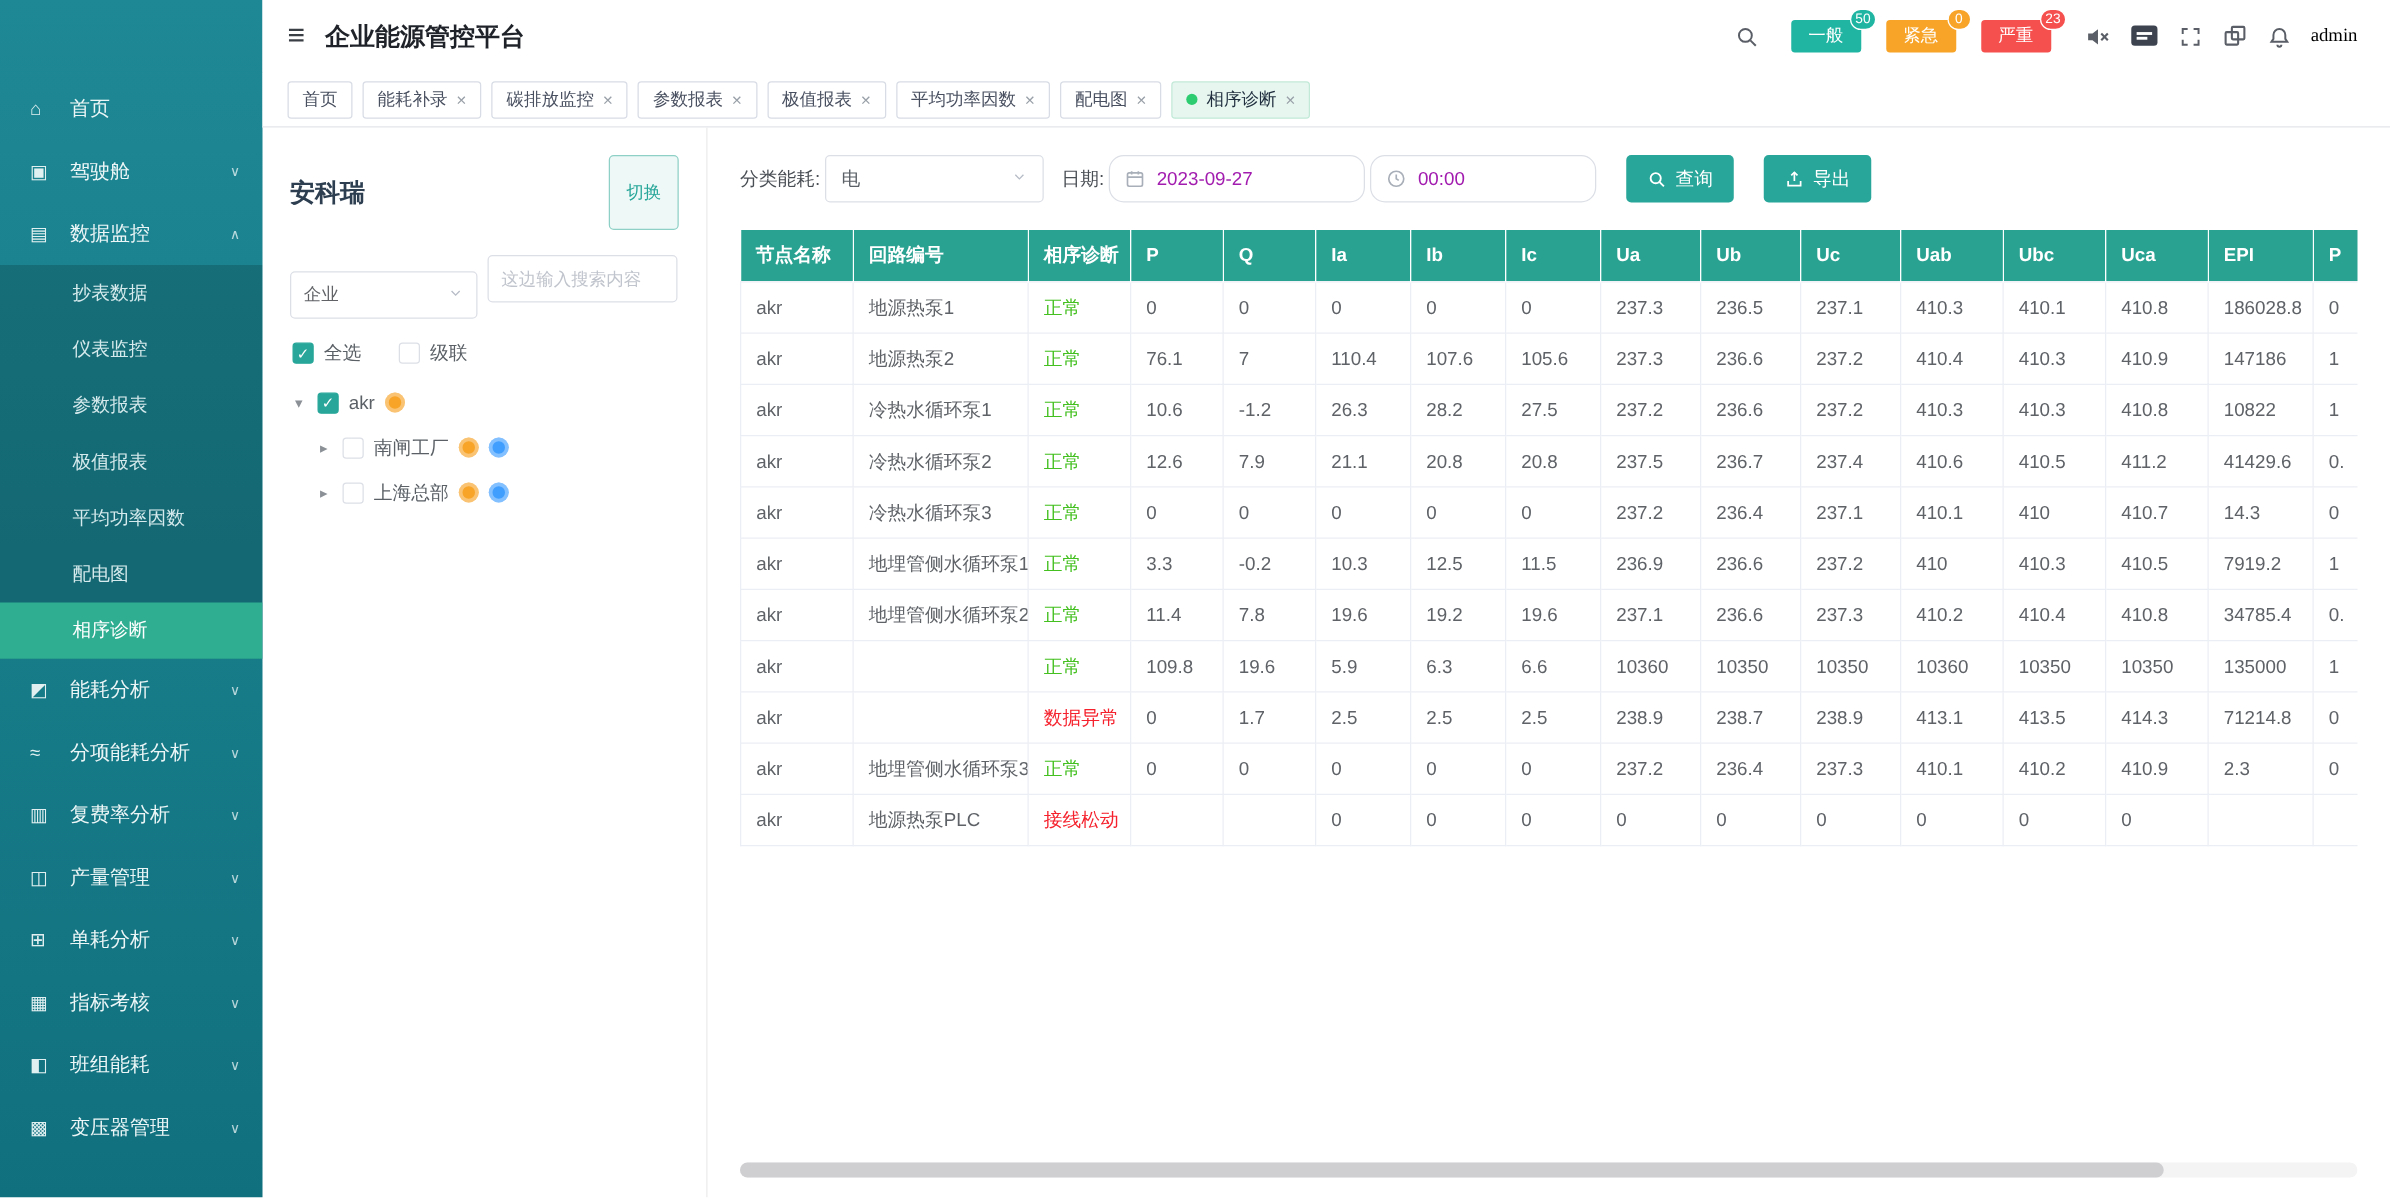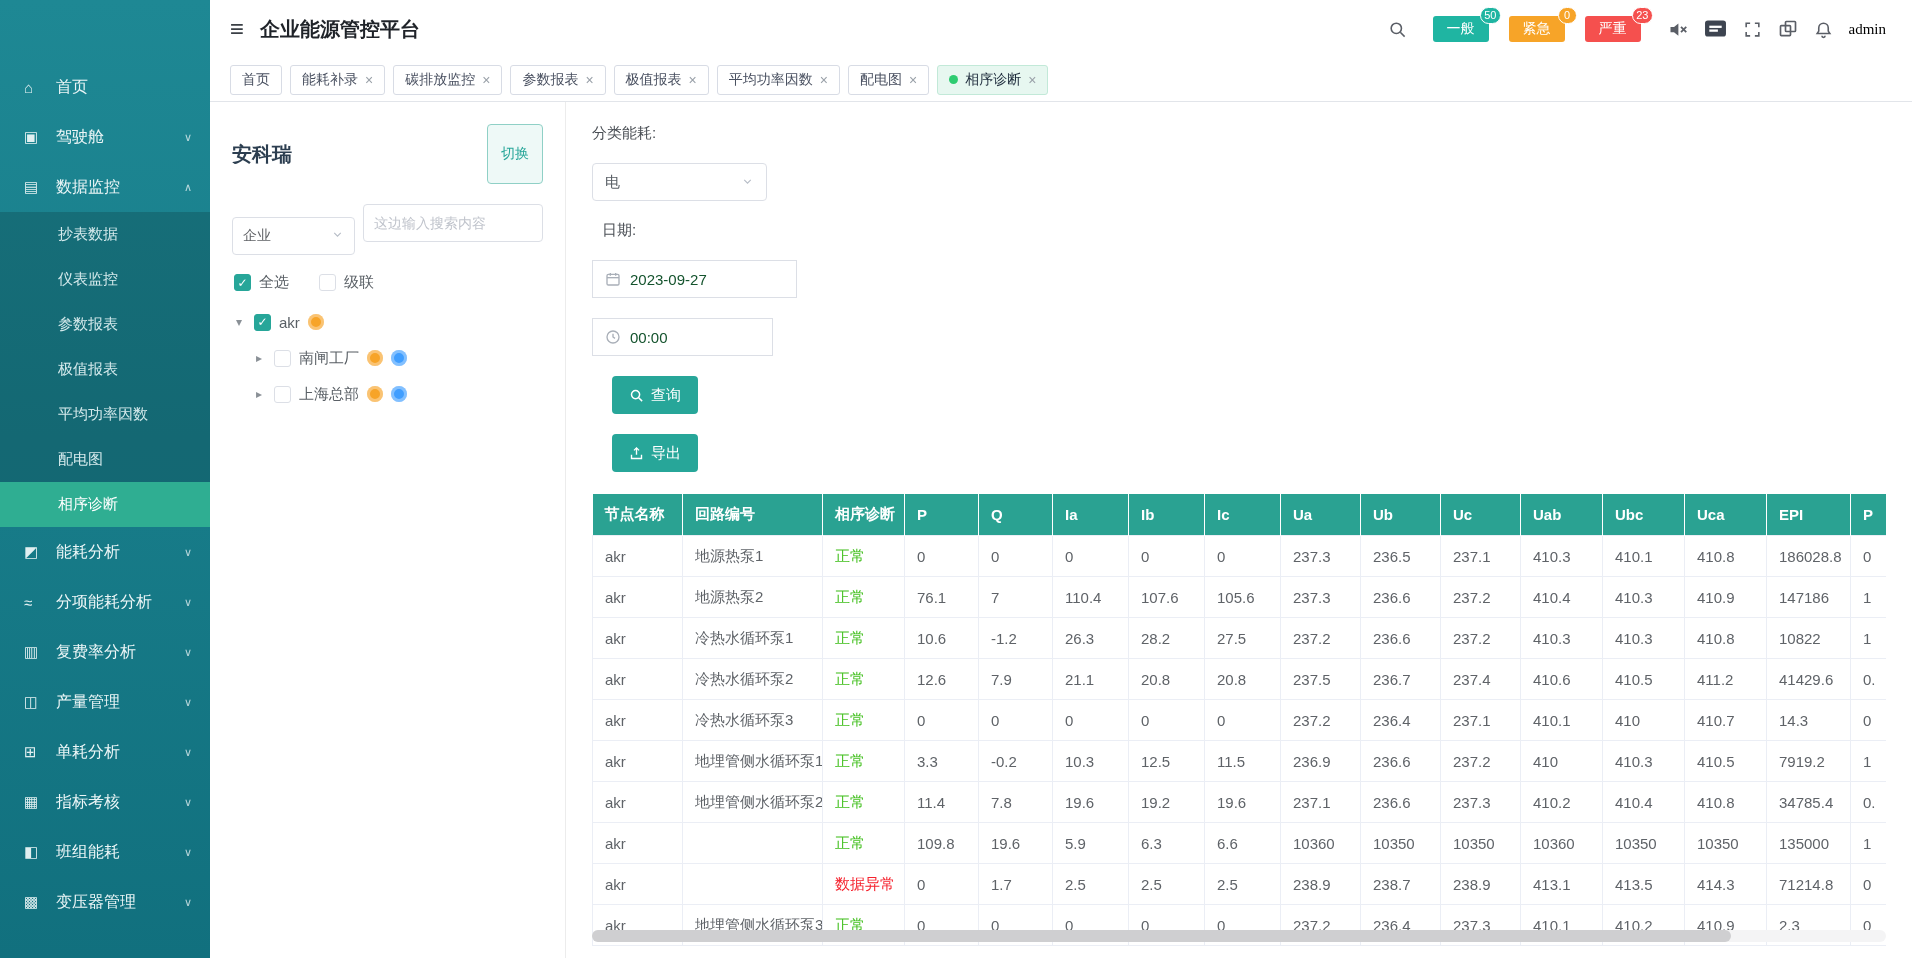--- a/index.html
+++ b/index.html
@@ -48,44 +48,44 @@
 
   
   .tree-panel{width:356px;flex-shrink:0;border-right:1px solid #ececec;padding:22px 22px;}
   .tree-head{display:flex;justify-content:space-between;align-items:center;margin-bottom:20px;}
   .tree-title{font-size:20px;font-weight:bold;color:#2c3e50;}
   .switch-btn{border:1px solid #8fd0c6;color:var(--teal);background:#eef9f7;font-size:14px;padding:20px 13px;border-radius:4px;cursor:pointer;}
   .tree-controls{display:flex;gap:8px;margin-bottom:18px;}
   .select-box{width:150px;height:38px;border:1px solid #dcdfe6;border-radius:4px;display:flex;align-items:center;
               justify-content:space-between;padding:0 10px;font-size:14px;color:#606266;cursor:pointer;background:#fff;margin-top:13px;}
   .caret-svg{color:#b6bcc6;}
-  .search-box{width:180px;height:38px;border:1px solid #dcdfe6;border-radius:4px;padding:0 10px;font-size:14px;color:#606266;outline:none;}
+  .search-box{width:152px;height:38px;border:1px solid #dcdfe6;border-radius:4px;padding:0 10px;font-size:14px;color:#606266;outline:none;}
   .search-box::placeholder{color:#c0c4cc;}
   .checks-row{display:flex;gap:30px;margin:4px 0 12px 2px;font-size:15px;color:#5a6066;align-items:center;}
   .check-item{display:flex;align-items:center;gap:8px;cursor:pointer;}
   .checkbox{width:17px;height:17px;border:1px solid #dcdfe6;border-radius:3px;background:#fff;display:inline-flex;
             align-items:center;justify-content:center;font-size:12px;color:#fff;flex-shrink:0;}
   .checkbox.checked{background:var(--teal);border-color:var(--teal);}
   .tree-nodes{margin-top:6px;}
   .tree-node{display:flex;align-items:center;gap:8px;height:36px;font-size:15px;color:#5a6066;cursor:pointer;}
   .tree-node.lvl1{padding-left:20px;}
   .tree-node .caret{width:14px;color:#8a9096;font-size:12px;text-align:center;flex-shrink:0;}
   .node-label{white-space:nowrap;}
   .badge-dot{width:16px;height:16px;border-radius:50%;display:inline-block;flex-shrink:0;}
   .badge-dot.orange{background:#f7a428;box-shadow:inset 0 0 0 3px rgba(255,255,255,.35);}
   .badge-dot.blue{background:#409eff;box-shadow:inset 0 0 0 3px rgba(255,255,255,.35);}
 
   
   .table-panel{flex:1;min-width:0;padding:22px 26px 12px 26px;display:flex;flex-direction:column;}
-  .filters{display:flex;align-items:flex-start;gap:20px;margin-bottom:22px;font-size:15px;color:#4a4f55;flex-direction:column;}
+  .filters{display:flex;align-items:center;gap:4px;margin-bottom:22px;font-size:15px;color:#4a4f55;}
   .filter-label{white-space:nowrap;}
   .filter-select{width:175px;height:38px;border:1px solid #dcdfe6;border-radius:4px;display:flex;align-items:center;
                  justify-content:space-between;padding:0 12px;font-size:15px;color:#5a6066;cursor:pointer;background:#fff;}
-  .pick-input{height:38px;border:1px solid #dcdfe6;border-radius:0;display:flex;align-items:center;gap:9px;
-              padding:0 12px;font-size:15px;color:#14532d;background:#fff;cursor:pointer;}
+  .pick-input{height:38px;border:1px solid #dcdfe6;border-radius:12px;display:flex;align-items:center;gap:9px;
+              padding:0 12px;font-size:15px;color:#a21caf;background:#fff;cursor:pointer;}
   .pick-input .pi-icon{color:#a9afb8;display:inline-flex;}
   .date-input{width:205px;}
   .time-input{width:181px;}
   .btn{height:38px;background:var(--teal);color:#fff;border:none;border-radius:4px;font-size:15px;padding:0 17px;
        display:inline-flex;align-items:center;gap:7px;cursor:pointer;margin-left:20px;}
   .btn svg{flex-shrink:0;}
 
   .table-container{flex:1;position:relative;overflow:hidden;}
   table{border-collapse:collapse;table-layout:fixed;}
   th{background:var(--th);color:#fff;font-size:15px;font-weight:bold;text-align:left;padding:11px 12px;

